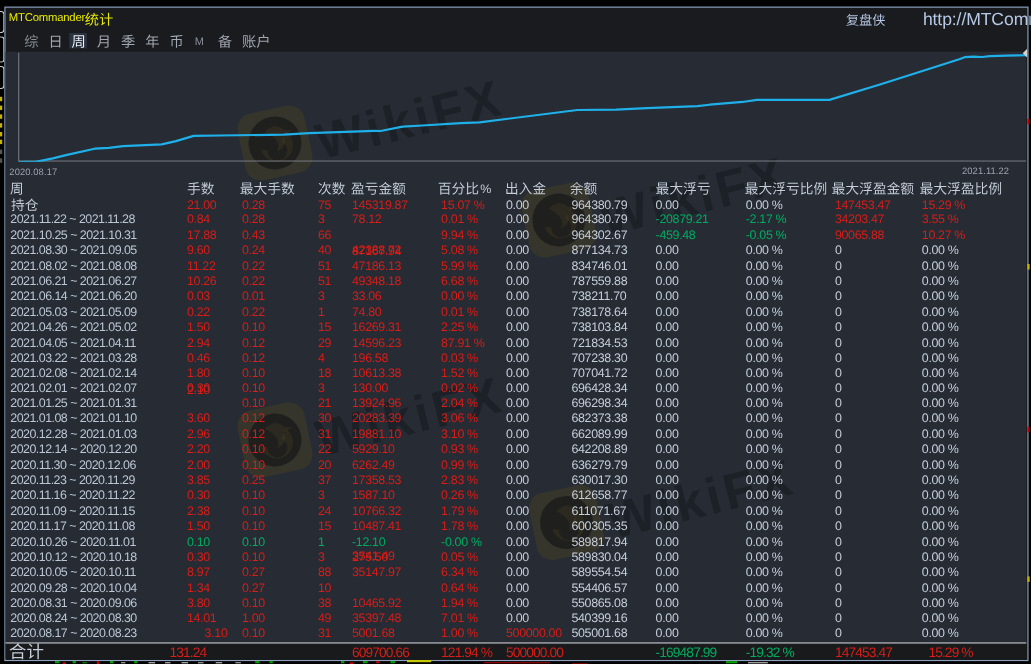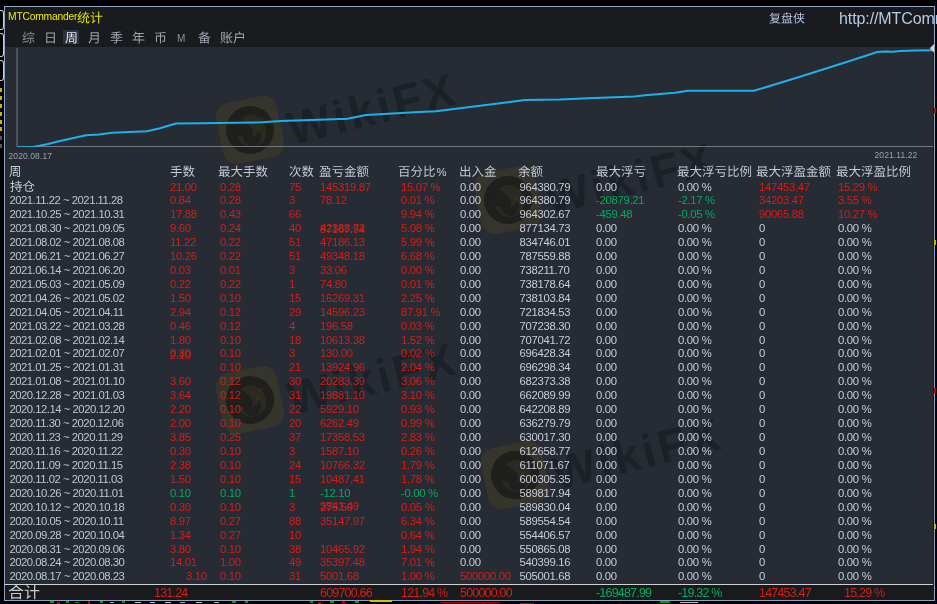--- a/index.html
+++ b/index.html
@@ -346,21 +346,21 @@
 <span style="left:289px;top:375.3px;color:#d91d17">30</span>
 <span style="left:320px;top:375.3px;color:#d91d17">20283.39</span>
 <span style="left:401px;top:375.3px;color:#d91d17">3.06 %</span>
 <span style="left:460px;top:375.3px;color:#c6cdd8">0.00</span>
 <span style="left:519.5px;top:375.3px;color:#c6cdd8">682373.38</span>
 <span style="left:596px;top:375.3px;color:#c6cdd8">0.00</span>
 <span style="left:678px;top:375.3px;color:#c6cdd8">0.00 %</span>
 <span style="left:759px;top:375.3px;color:#c6cdd8">0</span>
 <span style="left:838px;top:375.3px;color:#c6cdd8">0.00 %</span>
 <span class="d" style="left:9.4px;top:389.2px;color:#bcc6d4">2020.12.28 ~ 2021.01.03</span>
-<span style="left:170px;top:389.2px;color:#d91d17">3.64</span>
+<span style="left:170px;top:389.2px;color:#d91d17">2.96</span>
 <span style="left:220px;top:389.2px;color:#d91d17">0.12</span>
 <span style="left:289px;top:389.2px;color:#d91d17">31</span>
 <span style="left:320px;top:389.2px;color:#d91d17">19881.10</span>
 <span style="left:401px;top:389.2px;color:#d91d17">3.10 %</span>
 <span style="left:460px;top:389.2px;color:#c6cdd8">0.00</span>
 <span style="left:519.5px;top:389.2px;color:#c6cdd8">662089.99</span>
 <span style="left:596px;top:389.2px;color:#c6cdd8">0.00</span>
 <span style="left:678px;top:389.2px;color:#c6cdd8">0.00 %</span>
 <span style="left:759px;top:389.2px;color:#c6cdd8">0</span>
 <span style="left:838px;top:389.2px;color:#c6cdd8">0.00 %</span>
@@ -417,21 +417,21 @@
 <span style="left:220px;top:458.9px;color:#d91d17">0.10</span>
 <span style="left:289px;top:458.9px;color:#d91d17">24</span>
 <span style="left:320px;top:458.9px;color:#d91d17">10766.32</span>
 <span style="left:401px;top:458.9px;color:#d91d17">1.79 %</span>
 <span style="left:460px;top:458.9px;color:#c6cdd8">0.00</span>
 <span style="left:519.5px;top:458.9px;color:#c6cdd8">611071.67</span>
 <span style="left:596px;top:458.9px;color:#c6cdd8">0.00</span>
 <span style="left:678px;top:458.9px;color:#c6cdd8">0.00 %</span>
 <span style="left:759px;top:458.9px;color:#c6cdd8">0</span>
 <span style="left:838px;top:458.9px;color:#c6cdd8">0.00 %</span>
-<span class="d" style="left:9.4px;top:472.8px;color:#bcc6d4">2020.11.02 ~ 2020.11.03</span>
+<span class="d" style="left:9.4px;top:472.8px;color:#bcc6d4">2020.11.17 ~ 2020.11.08</span>
 <span style="left:170px;top:472.8px;color:#d91d17">1.50</span>
 <span style="left:220px;top:472.8px;color:#d91d17">0.10</span>
 <span style="left:289px;top:472.8px;color:#d91d17">15</span>
 <span style="left:320px;top:472.8px;color:#d91d17">10487.41</span>
 <span style="left:401px;top:472.8px;color:#d91d17">1.78 %</span>
 <span style="left:460px;top:472.8px;color:#c6cdd8">0.00</span>
 <span style="left:519.5px;top:472.8px;color:#c6cdd8">600305.35</span>
 <span style="left:596px;top:472.8px;color:#c6cdd8">0.00</span>
 <span style="left:678px;top:472.8px;color:#c6cdd8">0.00 %</span>
 <span style="left:759px;top:472.8px;color:#c6cdd8">0</span>

